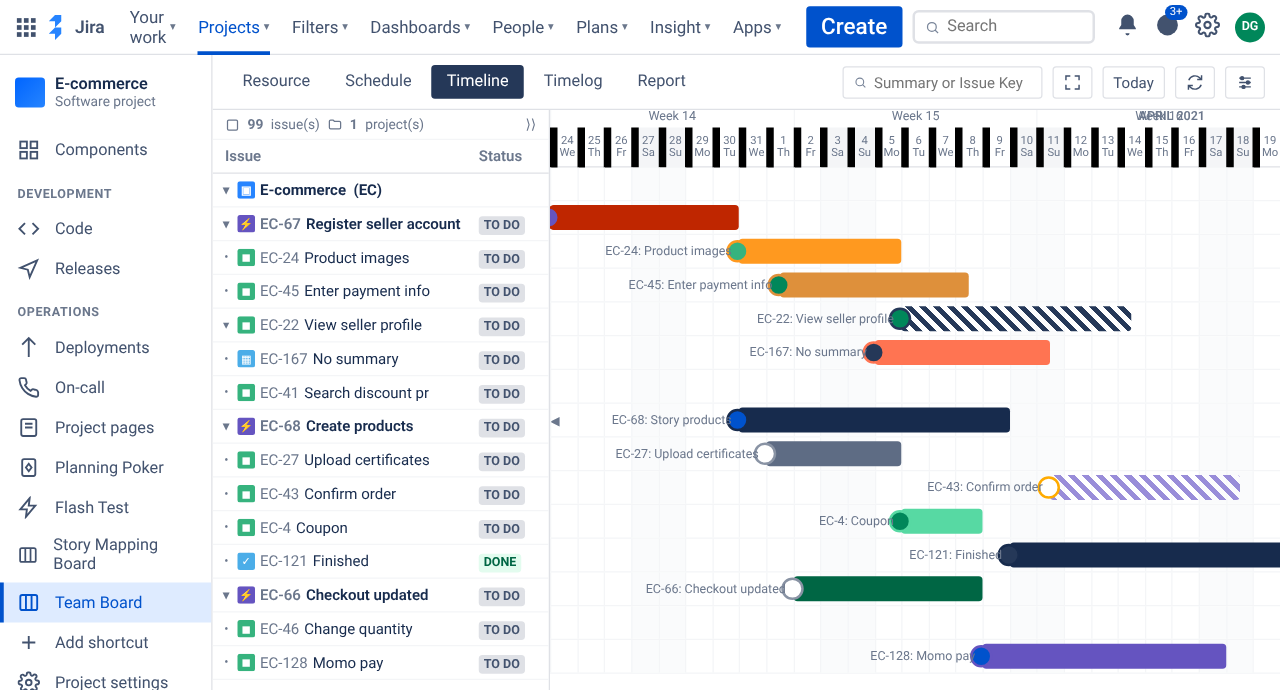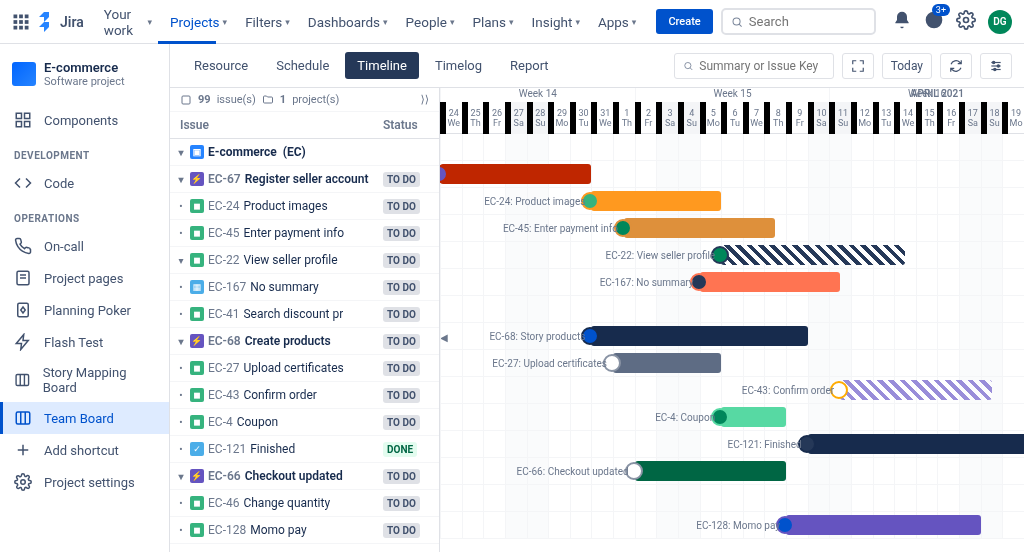--- a/index.html
+++ b/index.html
@@ -8,21 +8,21 @@
 
 .topnav { height: 44px; border-bottom: 1px solid #dfe1e6; display: flex; align-items: center; padding: 0 12px; gap: 4px; }
 .app-switcher, .jira-logo { display: flex; align-items: center; gap: 6px; color: #42526e; font-weight: 600; }
 .jira-logo svg { color: #2684ff; }
 .topnav-items { display: flex; align-items: center; gap: 2px; margin-left: 8px; }
 .nav-item { padding: 6px 8px; color: #42526e; font-size: 13.5px; cursor: pointer; border-radius: 3px; display: flex; align-items: center; gap: 3px; }
 .nav-item.active { color: #0052cc; }
 .nav-item.active::after { content: ''; position: absolute; }
 .nav-underline { position: relative; }
 .nav-underline::before { content: ''; position: absolute; left: 158px; bottom: -1px; width: 58px; height: 3px; background: #0052cc; }
-.create-btn { background: #0052cc; color: #fff; padding: 6px 12px; border-radius: 3px; font-weight: 500; font-size: 11px; cursor: pointer; margin-left: 8px; }
+.create-btn { background: #0052cc; color: #fff; padding: 6px 12px; border-radius: 3px; font-weight: 500; font-size: 18px; cursor: pointer; margin-left: 8px; }
 .spacer { flex: 1; }
 .search-box { display: flex; align-items: center; border: 2px solid #dfe1e6; border-radius: 5px; padding: 4px 8px; width: 160px; color: #7a869a; gap: 6px; }
 .search-box input { border: none; outline: none; font-size: 13px; width: 100%; background: transparent; }
 .topnav-icons { display: flex; align-items: center; gap: 12px; margin-left: 12px; }
 .icon-btn { color: #42526e; cursor: pointer; position: relative; }
 .badge { position: absolute; top: -6px; right: -6px; background: #0052cc; color: #fff; font-size: 9px; padding: 1px 4px; border-radius: 8px; }
 .avatar { width: 24px; height: 24px; border-radius: 50%; background: #00875a; color: #fff; display: flex; align-items: center; justify-content: center; font-size: 10px; font-weight: 600; }
 
 
 .main { display: flex; height: calc(100% - 44px); }
@@ -177,21 +177,33 @@
           <span>Components</span>
         </div>
         <div class="sidebar-heading">DEVELOPMENT</div>
         <div class="sidebar-item">
           <svg width="18" height="18" viewBox="0 0 24 24" fill="none" stroke="currentColor" stroke-width="2">
             <polyline points="16 18 22 12 16 6"></polyline>
             <polyline points="8 6 2 12 8 18"></polyline>
           </svg>
           <span>Code</span>
         </div>
+        <div class="sidebar-item">
+          <svg width="18" height="18" viewBox="0 0 24 24" fill="none" stroke="currentColor" stroke-width="2">
+            <path d="M3 11l18-8-8 18-2-8-8-2z"></path>
+          </svg>
+          <span>Releases</span>
+        </div>
         <div class="sidebar-heading">OPERATIONS</div>
+        <div class="sidebar-item">
+          <svg width="18" height="18" viewBox="0 0 24 24" fill="none" stroke="currentColor" stroke-width="2">
+            <path d="M12 2v20M5 9l7-7 7 7"></path>
+          </svg>
+          <span>Deployments</span>
+        </div>
         <div class="sidebar-item">
           <svg width="18" height="18" viewBox="0 0 24 24" fill="none" stroke="currentColor" stroke-width="2">
             <path d="M22 16.9v3a2 2 0 01-2.2 2 19.8 19.8 0 01-8.6-3.1 19.5 19.5 0 01-6-6A19.8 19.8 0 012.1 4.2 2 2 0 014.1 2h3a2 2 0 012 1.7c.1.9.3 1.8.6 2.6a2 2 0 01-.5 2.1L8 9.6a16 16 0 006 6l1.2-1.2a2 2 0 012.1-.5c.8.3 1.7.5 2.6.6a2 2 0 011.7 2z"></path>
           </svg>
           <span>On-call</span>
         </div>
         <div class="sidebar-item">
           <svg width="18" height="18" viewBox="0 0 24 24" fill="none" stroke="currentColor" stroke-width="2">
             <rect x="4" y="3" width="16" height="18" rx="2"></rect>
             <line x1="8" y1="8" x2="16" y2="8"></line>

